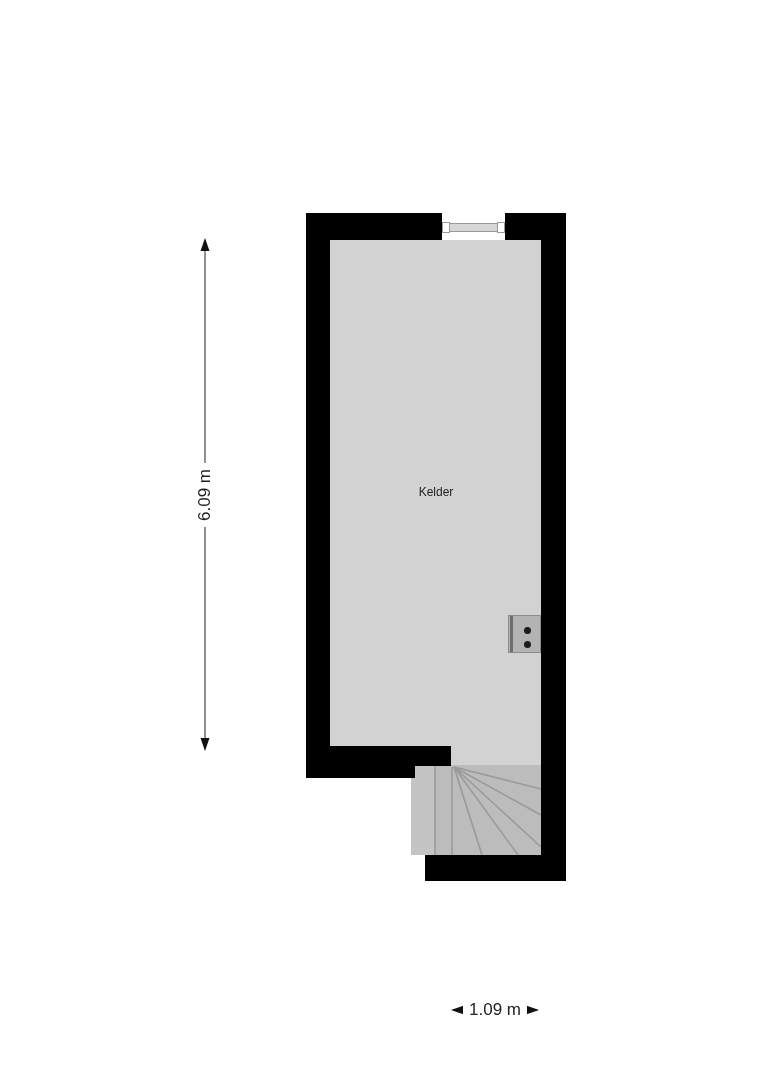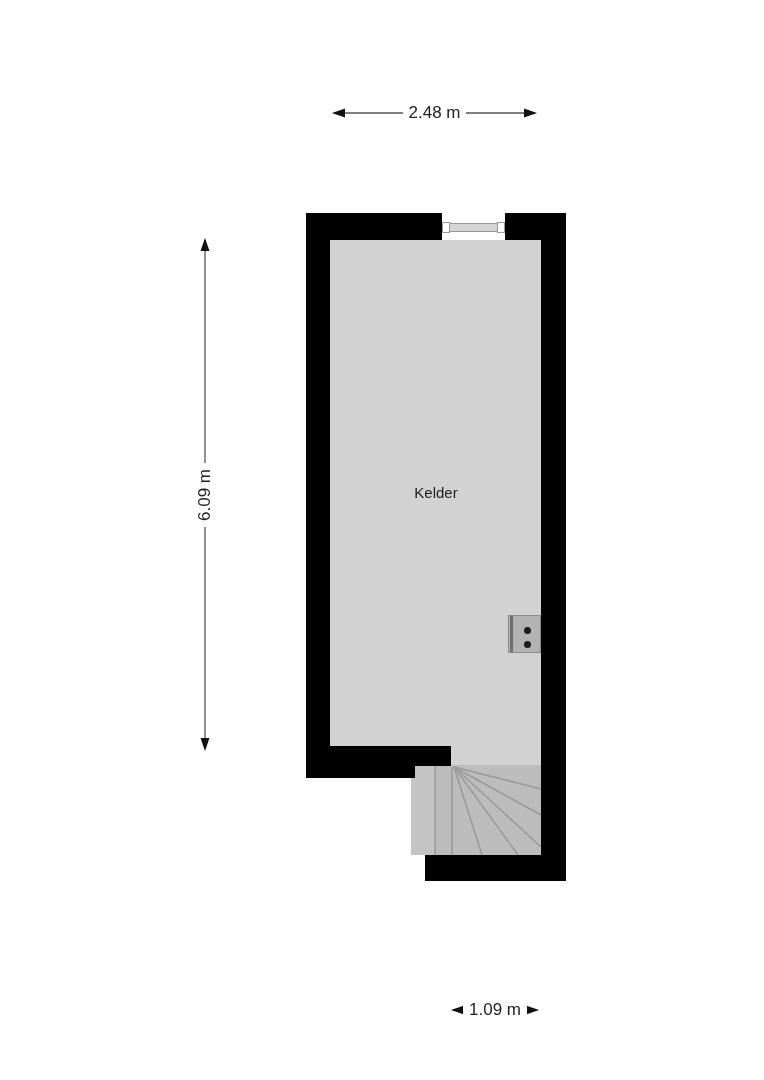--- a/index.html
+++ b/index.html
@@ -69,21 +69,21 @@
     color: var(--text, #222222);
     white-space: nowrap;
   }
   .dim-label.vertical {
     transform: translate(-50%, -50%) rotate(-90deg);
   }
 
   .room-label {
     position: absolute;
     transform: translate(-50%, -50%);
-    font-size: 15px;
+    font-size: 12px;
     color: var(--text, #222222);
     white-space: nowrap;
   }
 </style>
 </head>
 <body>
 
 <div class="canvas">
 
   <div class="abs room-fill" style="left:330px; top:240px; width:211px; height:506px;"></div>
@@ -117,28 +117,20 @@
   <div class="abs win-frame" style="left:449px; top:223px; width:49px; height:9px;"></div>
 
   <div class="abs fixture" style="left:508px; top:615px; width:33px; height:38px;">
     <span class="fixture-stripe"></span>
     <span class="fixture-dot" style="left:15px; top:11px;"></span>
     <span class="fixture-dot" style="left:15px; top:25px;"></span>
   </div>
 
   <div class="room-label" style="left:436px; top:492px;">Kelder</div>
 
-  <div class="dim" style="left:332px; top:104px; width:205px; height:18px;">
-    <svg width="205" height="18" viewBox="0 0 205 18">
-      <line x1="2" y1="9" x2="203" y2="9" stroke="var(--dim-line, #555555)" stroke-width="1.3"></line>
-      <polygon points="0,9 13,4.5 13,13.5" fill="var(--dim-arrow, #111111)"></polygon>
-      <polygon points="205,9 192,4.5 192,13.5" fill="var(--dim-arrow, #111111)"></polygon>
-    </svg>
-    <span class="dim-label">2.48 m</span>
-  </div>
 
   <div class="dim" style="left:197px; top:238px; width:16px; height:513px;">
     <svg width="16" height="513" viewBox="0 0 16 513">
       <line x1="8" y1="2" x2="8" y2="511" stroke="var(--dim-line, #555555)" stroke-width="1.3"></line>
       <polygon points="8,0 3.5,13 12.5,13" fill="var(--dim-arrow, #111111)"></polygon>
       <polygon points="8,513 3.5,500 12.5,500" fill="var(--dim-arrow, #111111)"></polygon>
     </svg>
     <span class="dim-label vertical">6.09 m</span>
   </div>
 

